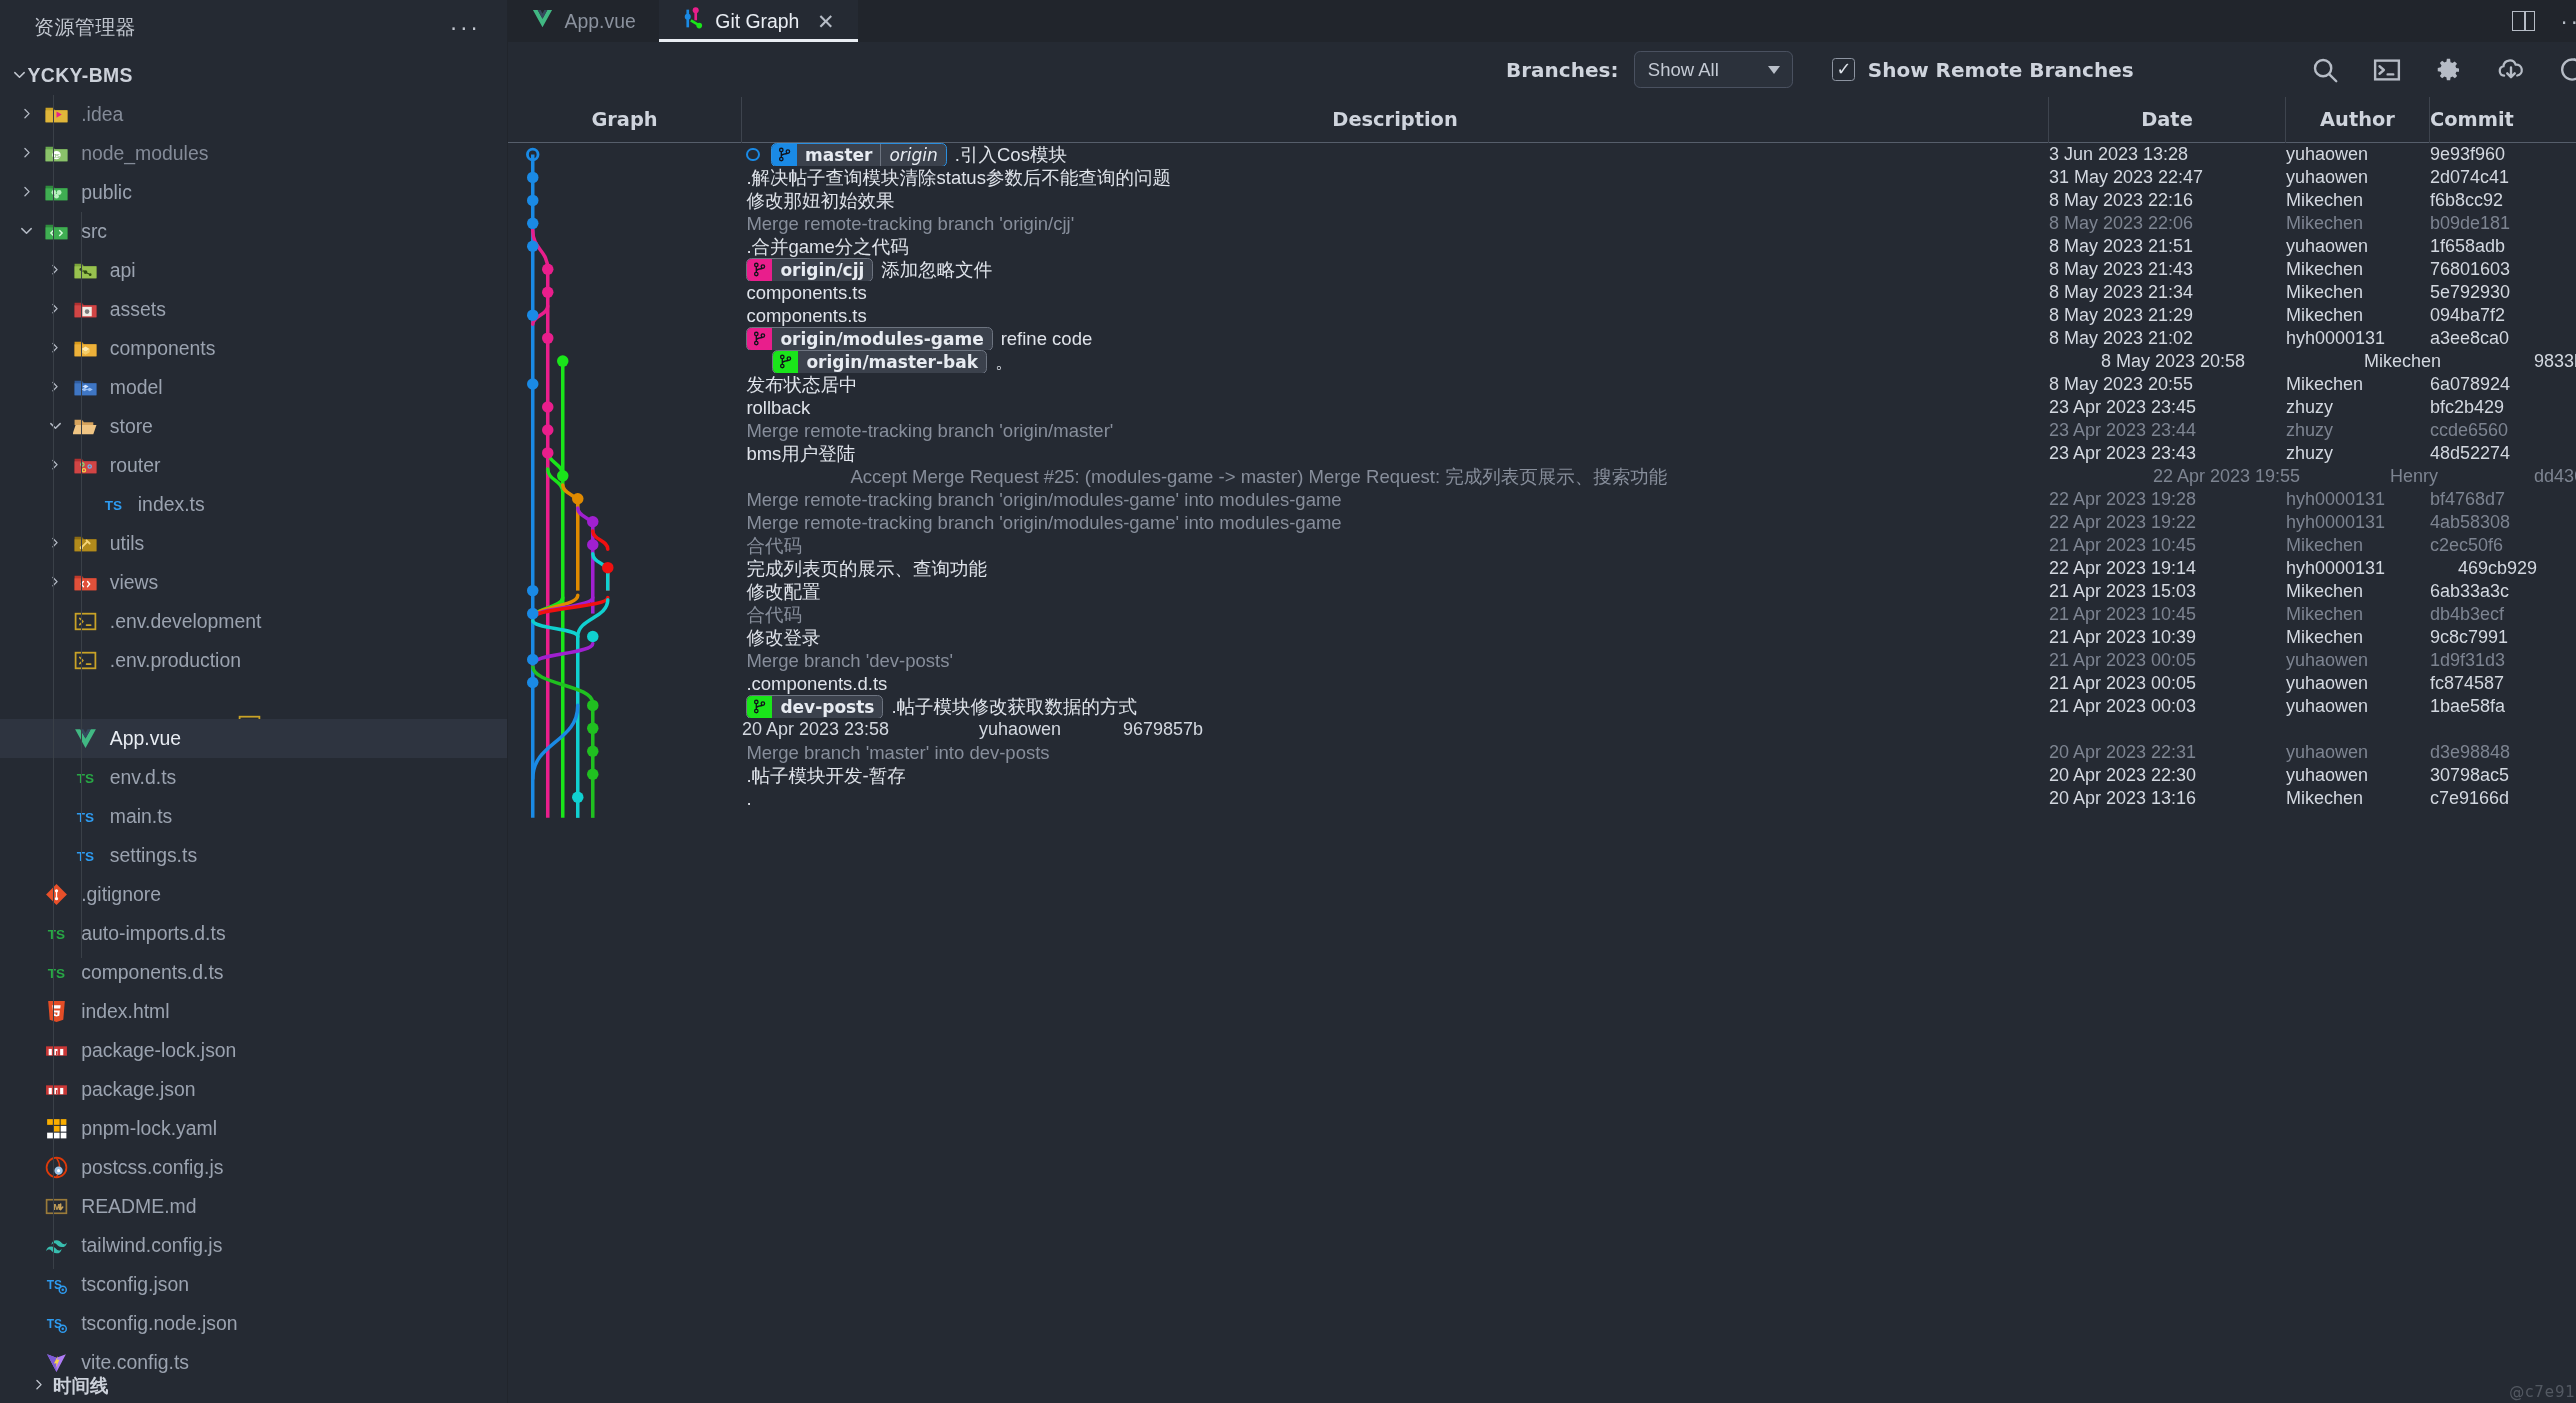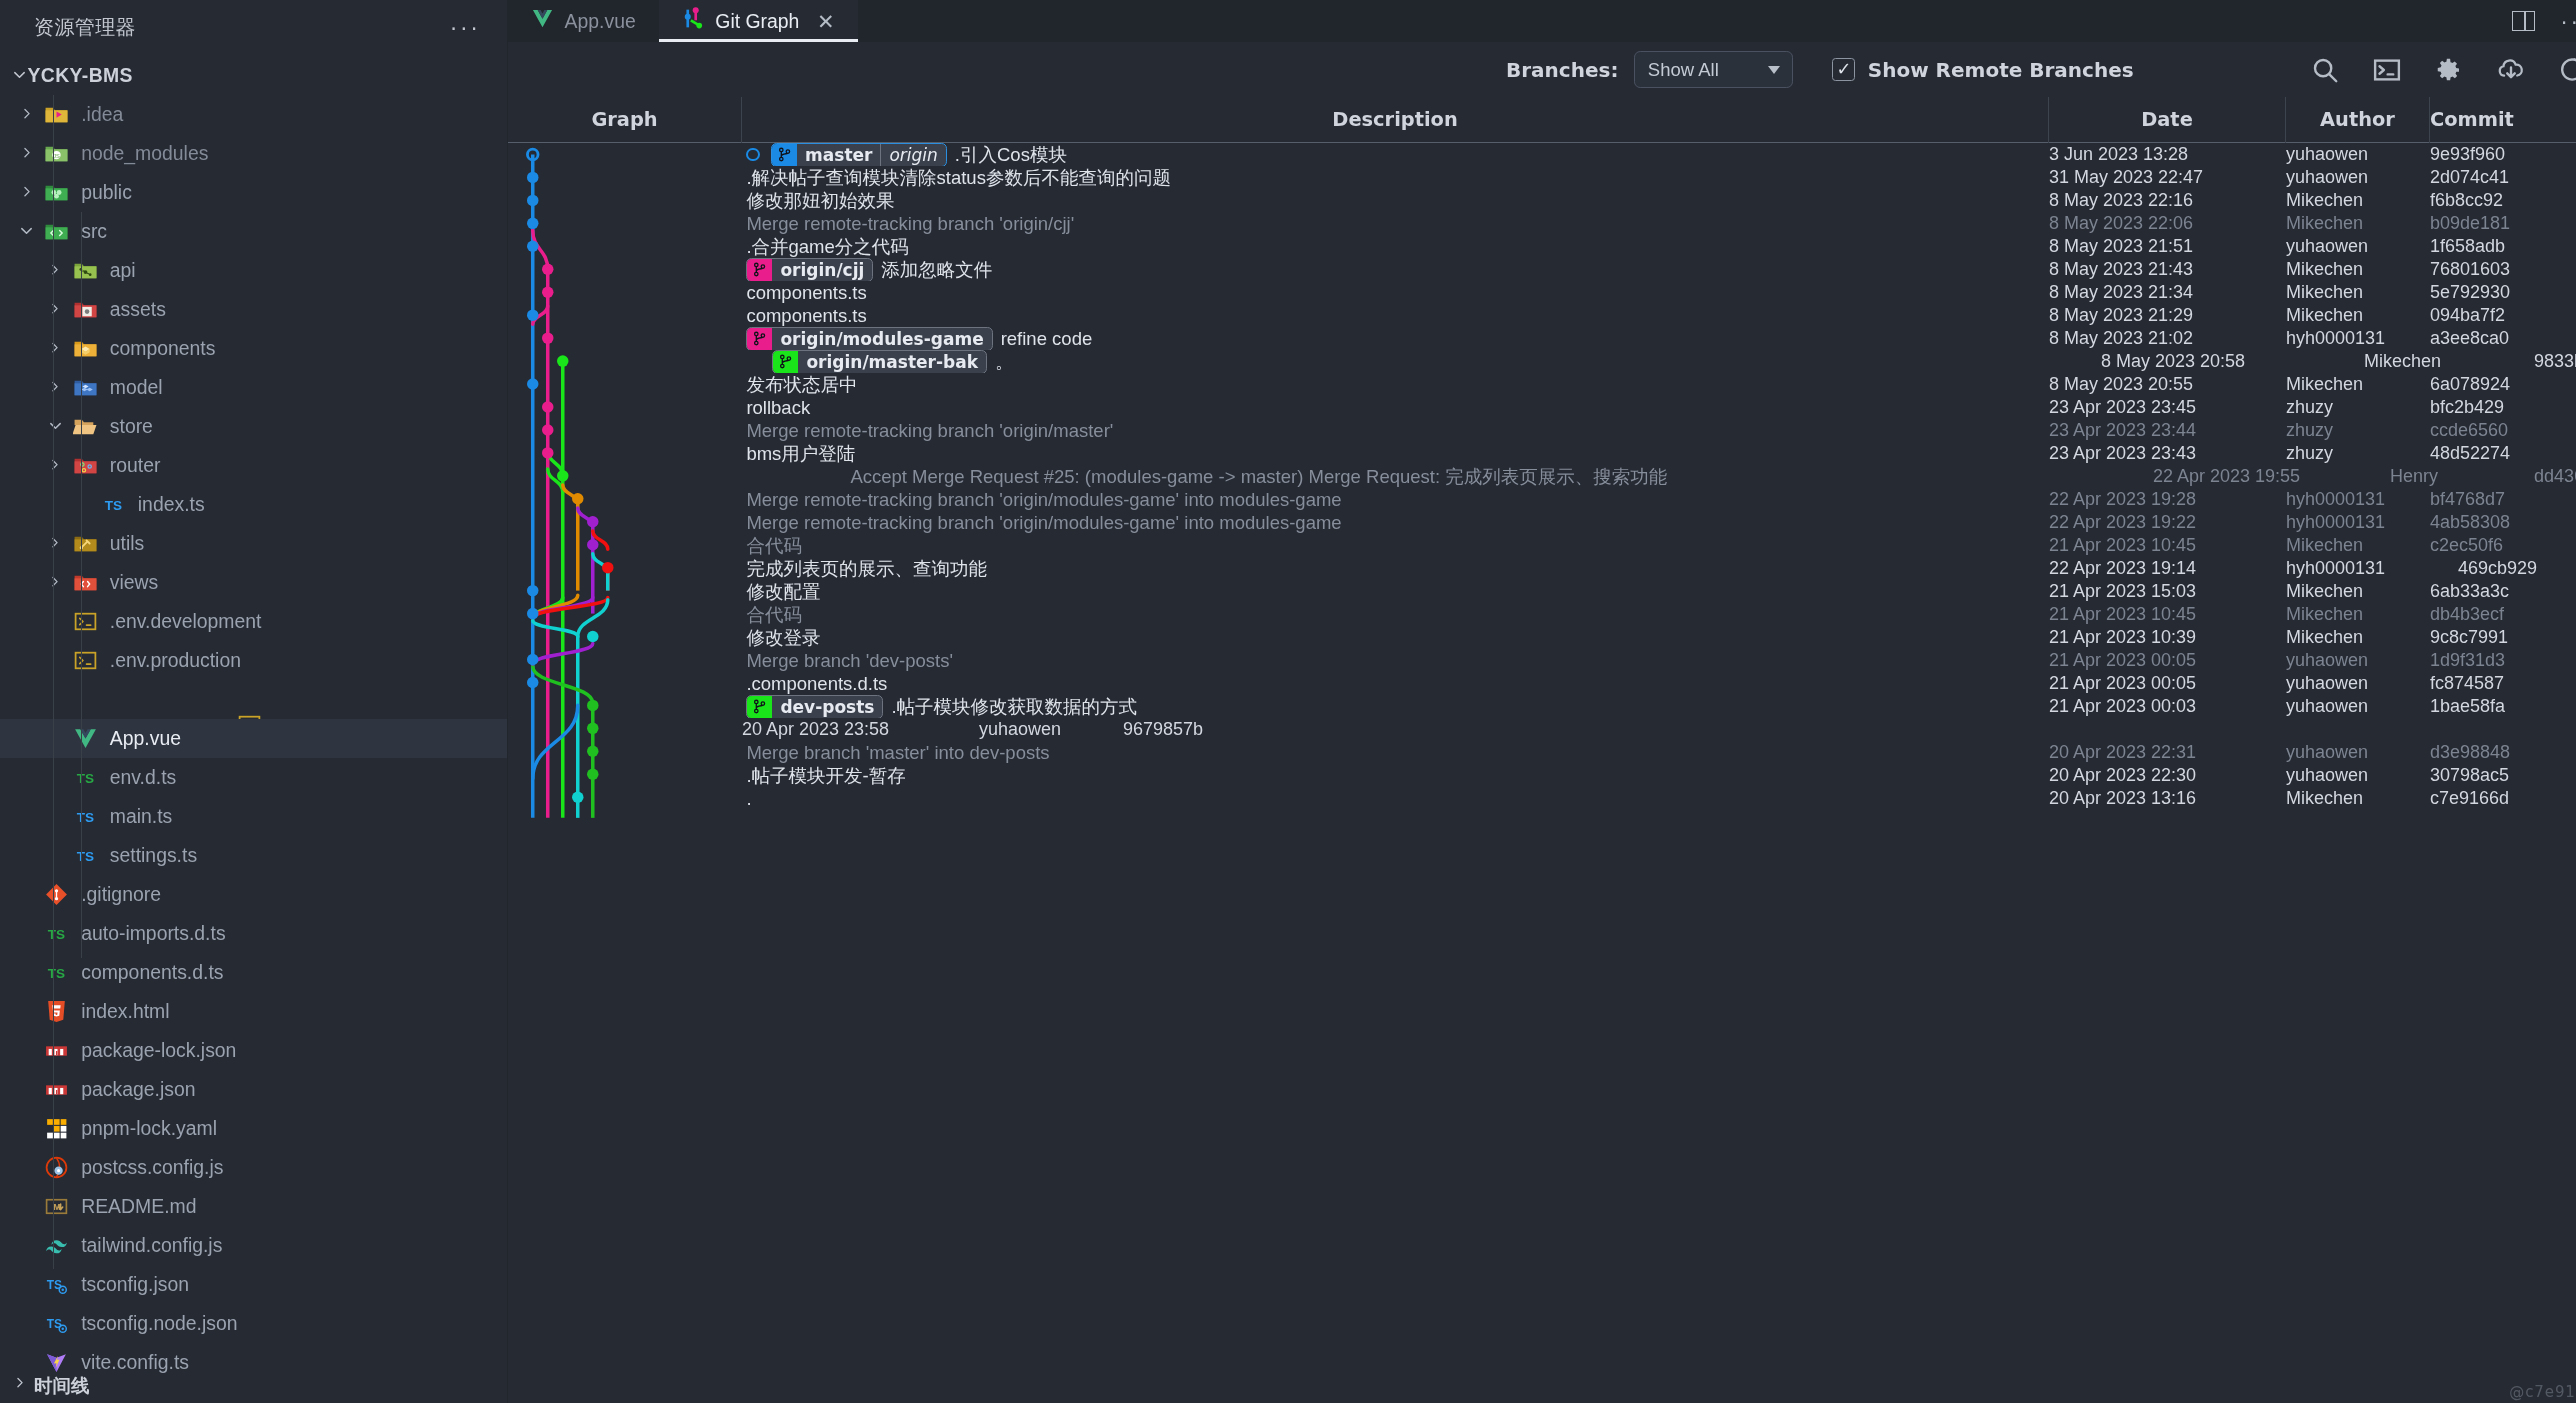--- a/index.html
+++ b/index.html
@@ -50,23 +50,23 @@
     display: flex; align-items: center; justify-content: center;
     margin-right: 8.8px;
   }
   .row .lbl { font-size: 19.4px; }
   .row.dim .lbl { color: #848b98; }
   .guide {
     position: absolute; top: 0; bottom: 0; width: 0.9px; background: #3a4048;
   }
   .timeline-row {
     position: absolute; bottom: 0; left: 0; right: 0; height: 37px;
-    display: flex; align-items: center; padding-left: 6px;
+    display: flex; align-items: center; padding-left: 25px;
     font-size: 18.5px; font-weight: bold; color: #ccd1da;
-    font-family: Liberation Mono, monospace;
+    font-family: Liberation Sans, sans-serif;
   }
   .timeline-row .twisty { width: 28px; text-align: center; font-size: 15px; }
 
   
   .ic { width: 25px; height: 25px; display: block; }
 
   
   .main { flex: 1; height: 1404px; background: #252a33; display: flex; flex-direction: column; }
   .tabbar {
     height: 42px; background: #21252c; display: flex; align-items: stretch;

